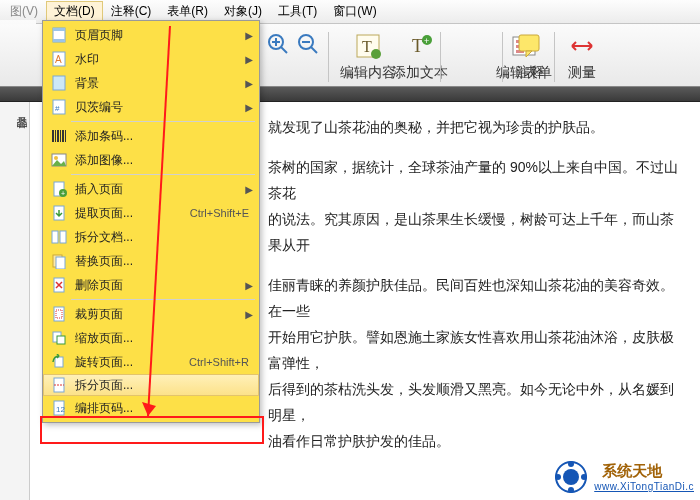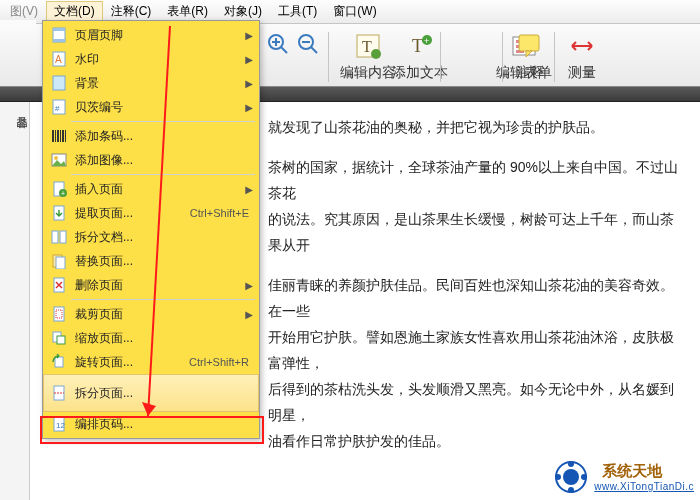--- a/index.html
+++ b/index.html
@@ -20,21 +20,21 @@
 .darkbar { position: absolute; left: 0; right: 0; top: 86px; height: 16px; background: linear-gradient(#5a5a5a,#3a3a3a); border-top: 1px solid #888; border-bottom: 1px solid #222; }
 
 .leftcol { position: absolute; left: 0; top: 20px; width: 36px; height: 66px; background: linear-gradient(#fbfbfb,#e8e8e8); display: flex; flex-direction: column; align-items: center; padding-top: 4px; }
 .sidestrip { position: absolute; left: 0; top: 102px; width: 30px; bottom: 0; background: #f4f4f4; border-right: 1px solid #ccc; font-size: 11px; writing-mode: vertical-rl; padding-top: 6px; text-align: left; color: #444; }
 
 .content { position: absolute; left: 256px; top: 102px; right: 0; bottom: 0; padding: 12px 18px 0 12px; color: #222; font-size: 14px; line-height: 26px; }
 .content p { margin-bottom: 14px; }
 
 .dmenu { position: absolute; left: 42px; top: 20px; width: 218px; background: #fde047; border: 1px solid #9a9a9a; box-shadow: 2px 2px 6px rgba(0,0,0,.25); padding: 2px 0; z-index: 20; }
 .dmenu .row { display: flex; align-items: center; height: 24px; padding: 0 6px; position: relative; }
-.dmenu .row.highlight { background: linear-gradient(#fff0b8,#fce28a); border: 1px solid #e3c46b; height: 38px; padding: 0 5px; justify-content: space-between; }
+.dmenu .row.highlight { background: linear-gradient(#fff0b8,#fce28a); border: 1px solid #e3c46b; height: 22px; padding: 0 5px; justify-content: space-between; }
 .dmenu .ico { width: 20px; height: 18px; margin-right: 6px; display:flex; align-items:center; justify-content:center; flex-shrink:0; }
 .dmenu .txt { flex: 1; color: #222; }
 .dmenu .sc { color: #555; font-size: 11px; margin-right: 4px; }
 .dmenu .arrow { color: #555; font-size: 10px; }
 .dmenu .sep-row { height: 1px; background: #d0d0d0; margin: 2px 4px 2px 28px; padding: 0; }
 
 .red-box { position: absolute; left: 40px; top: 416px; width: 224px; height: 28px; border: 2px solid #ff1a1a; z-index: 25; pointer-events: none; }
 .red-arrow { position: absolute; z-index: 24; pointer-events: none; }
 
 .watermark { position: absolute; right: 6px; bottom: 6px; display:flex; align-items:center; gap:6px; z-index: 30; }

